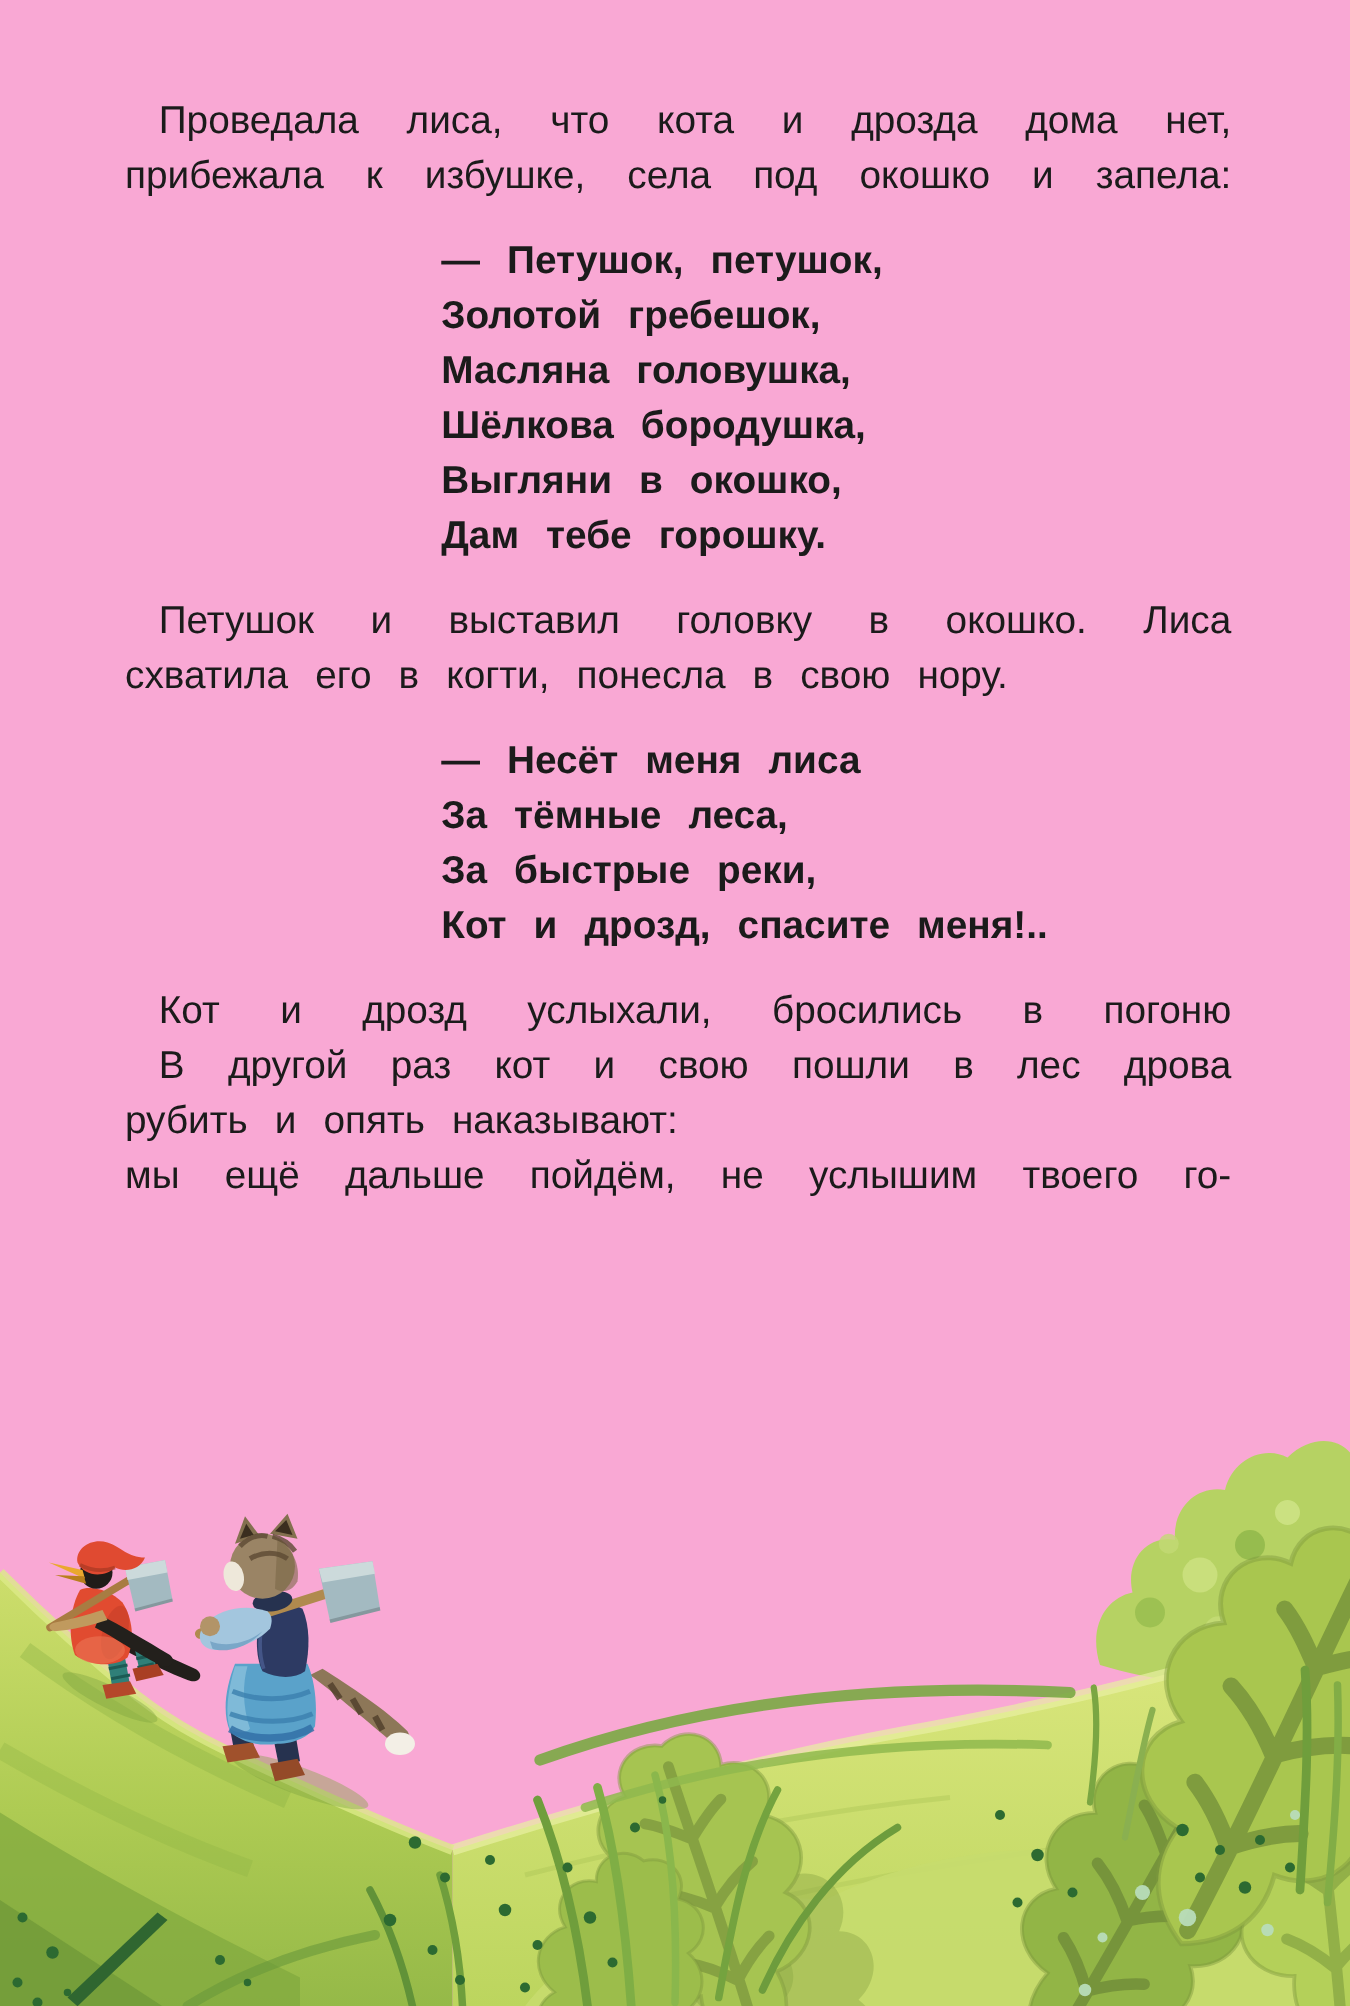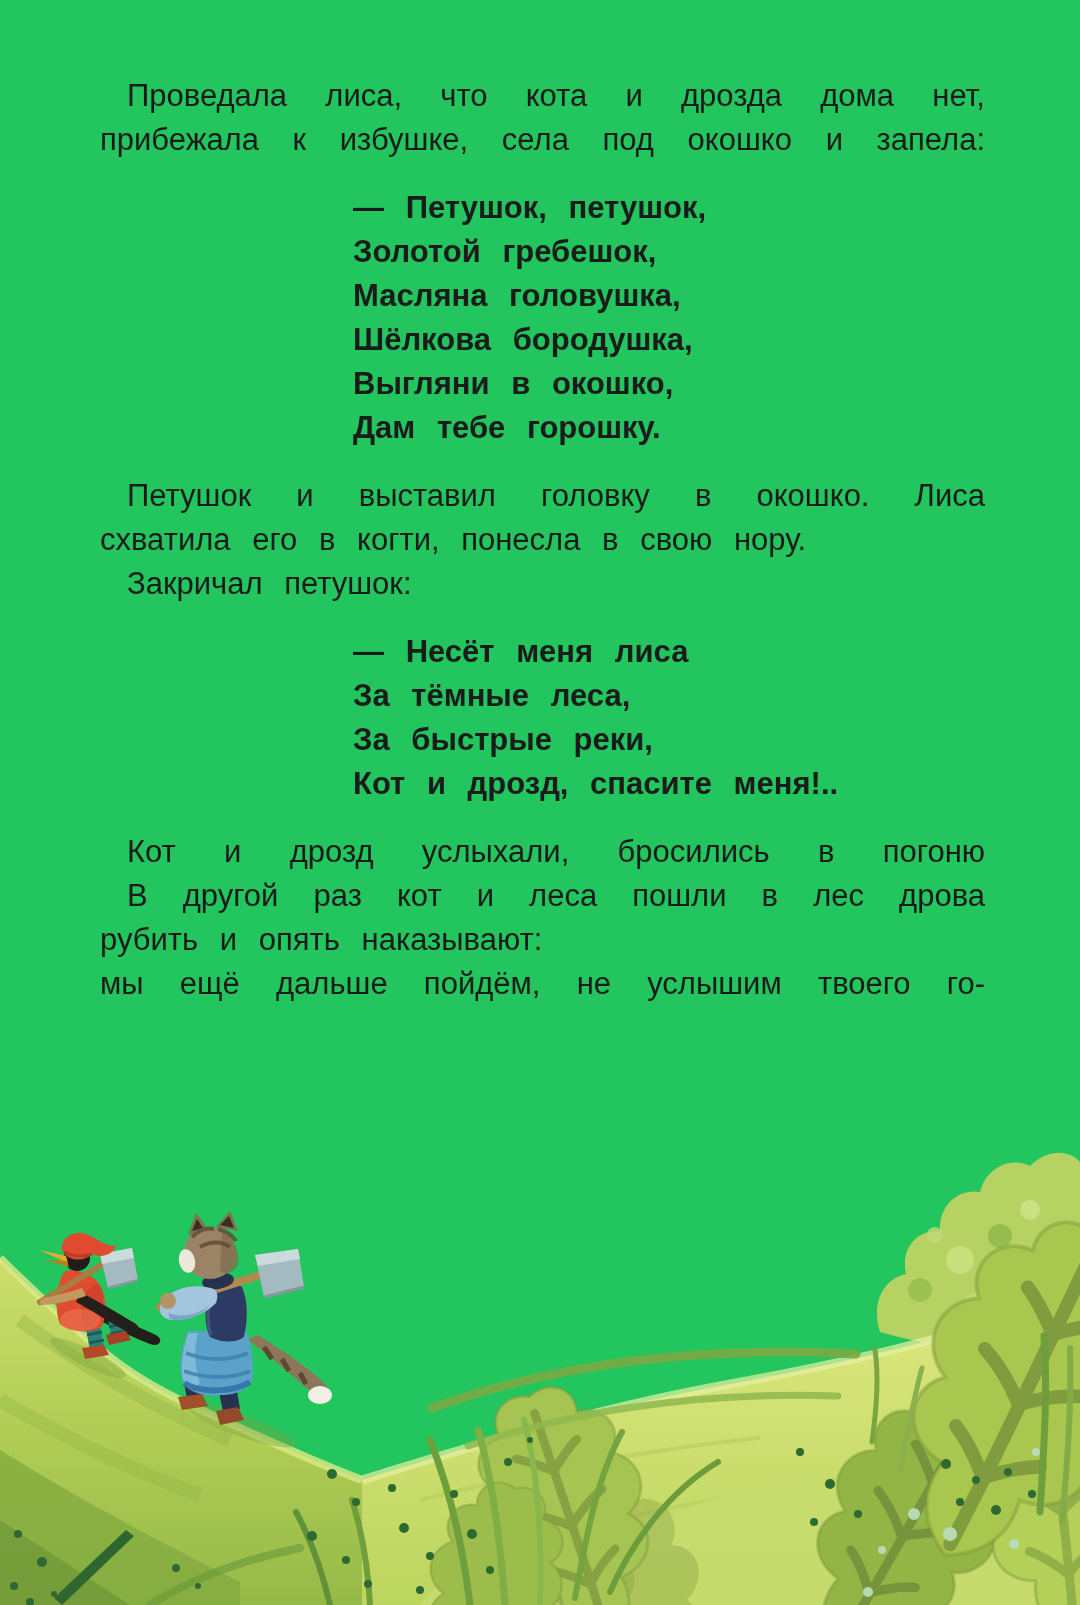--- a/index.html
+++ b/index.html
@@ -1,18 +1,18 @@
 <!DOCTYPE html>
 <html><head>
 <meta charset="utf-8">
 <style>
   html,body{margin:0;padding:0;}
   .page{
     position:relative; width:1080px; height:1605px;
-    background:#22c55e; overflow:hidden;
+    background:#f9a8d4; overflow:hidden;
     font-family:"Liberation Sans", sans-serif;
   }
   .text-area{
     position:absolute; left:100px; top:74px; width:885px;
     font-size:31px; line-height:44px; color:#1b1b1b;
     word-spacing:.42em; z-index:2;
   }
   .line{min-height:44px; white-space:normal;}
   .j{text-align:justify; text-align-last:justify;}
   .in{text-indent:27px;}
@@ -36,36 +36,33 @@
       <div class="line">Масляна головушка,</div>
       <div class="line">Шёлкова бородушка,</div>
       <div class="line">Выгляни в окошко,</div>
       <div class="line">Дам тебе горошку.</div>
     </div>
 
     <div>
       <div class="line j in">Петушок и выставил головку в окошко. Лиса</div>
       <div class="line">схватила его в когти, понесла в свою нору.</div>
     </div>
-    <div>
-      <div class="line in">Закричал петушок:</div>
-    </div>
 
     <div class="verse">
       <div class="line">— Несёт меня лиса</div>
       <div class="line">За тёмные леса,</div>
       <div class="line">За быстрые реки,</div>
       <div class="line">Кот и дрозд, спасите меня!..</div>
     </div>
 
     <div>
       <div class="line j in">Кот и дрозд услыхали, бросились в погоню</div>
     </div>
     <div>
-      <div class="line j in">В другой раз кот и леса пошли в лес дрова</div>
+      <div class="line j in">В другой раз кот и свою пошли в лес дрова</div>
       <div class="line">рубить и опять наказывают:</div>
     </div>
     <div>
       <div class="line j">мы ещё дальше пойдём, не услышим твоего го-</div>
     </div>
   </div>
 
   <svg class="illustration" width="1080" height="465" viewBox="0 0 1080 465">
     <defs>
       <linearGradient id="gHillL" x1="0" y1="0" x2="0" y2="1">

